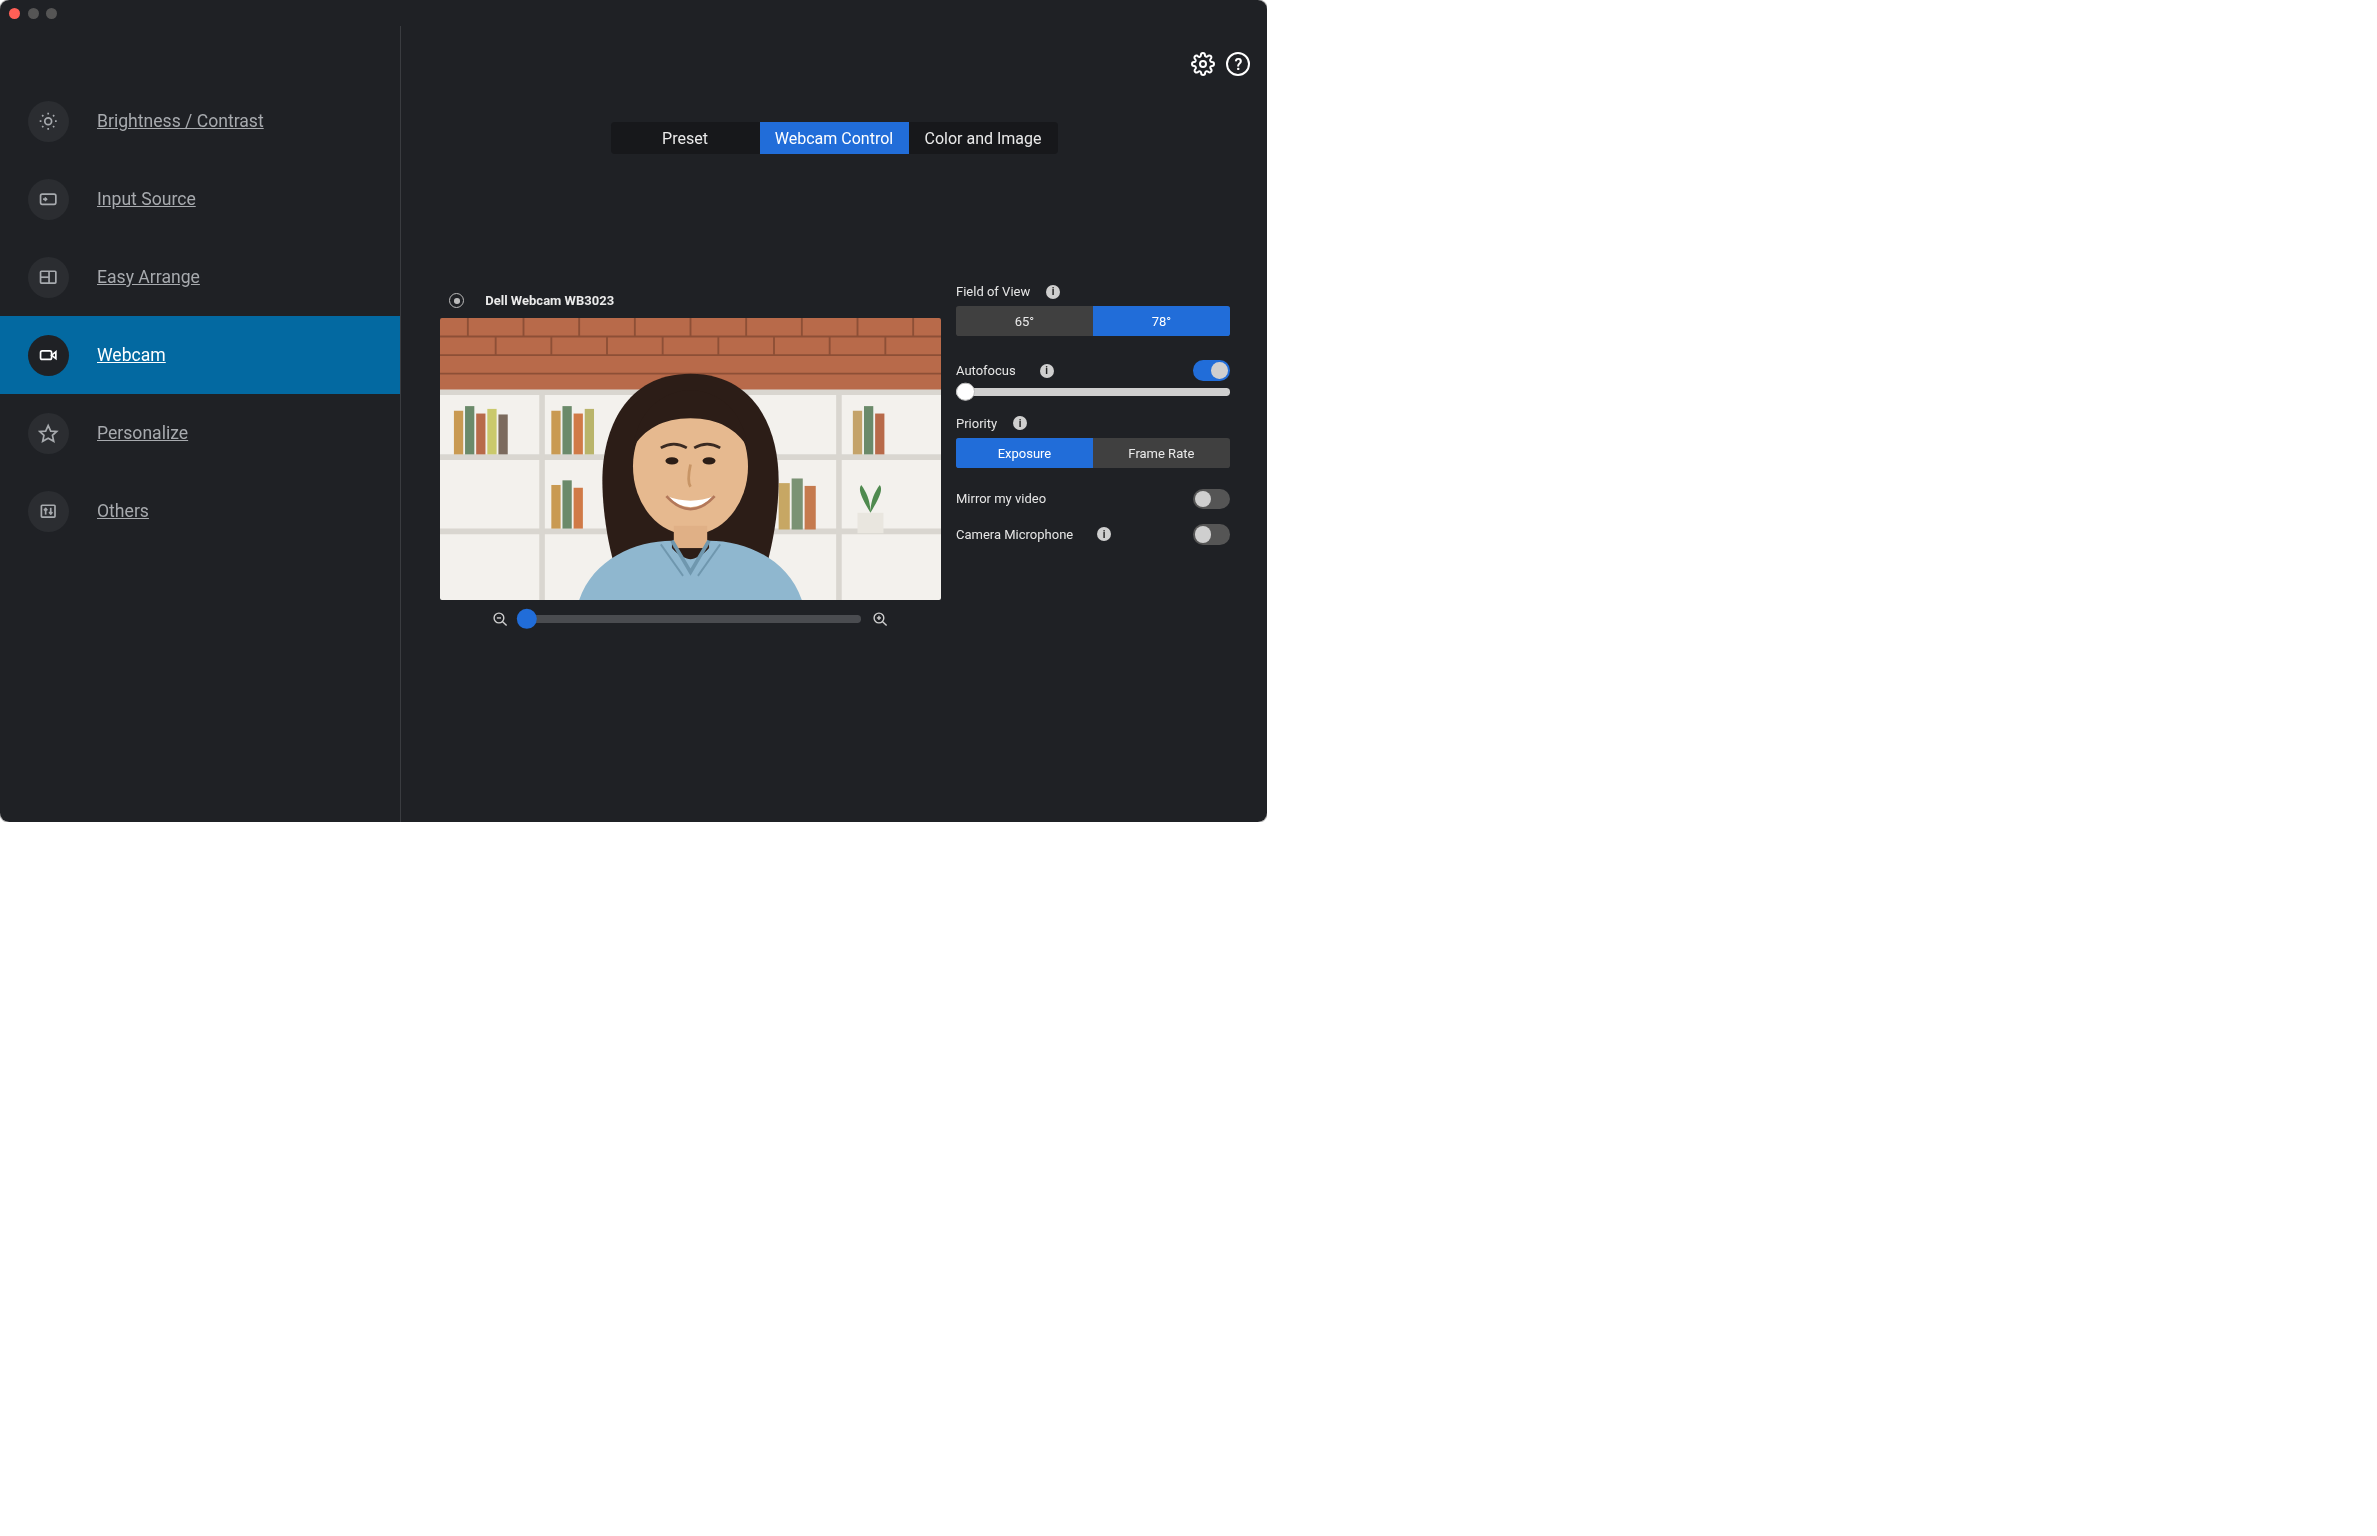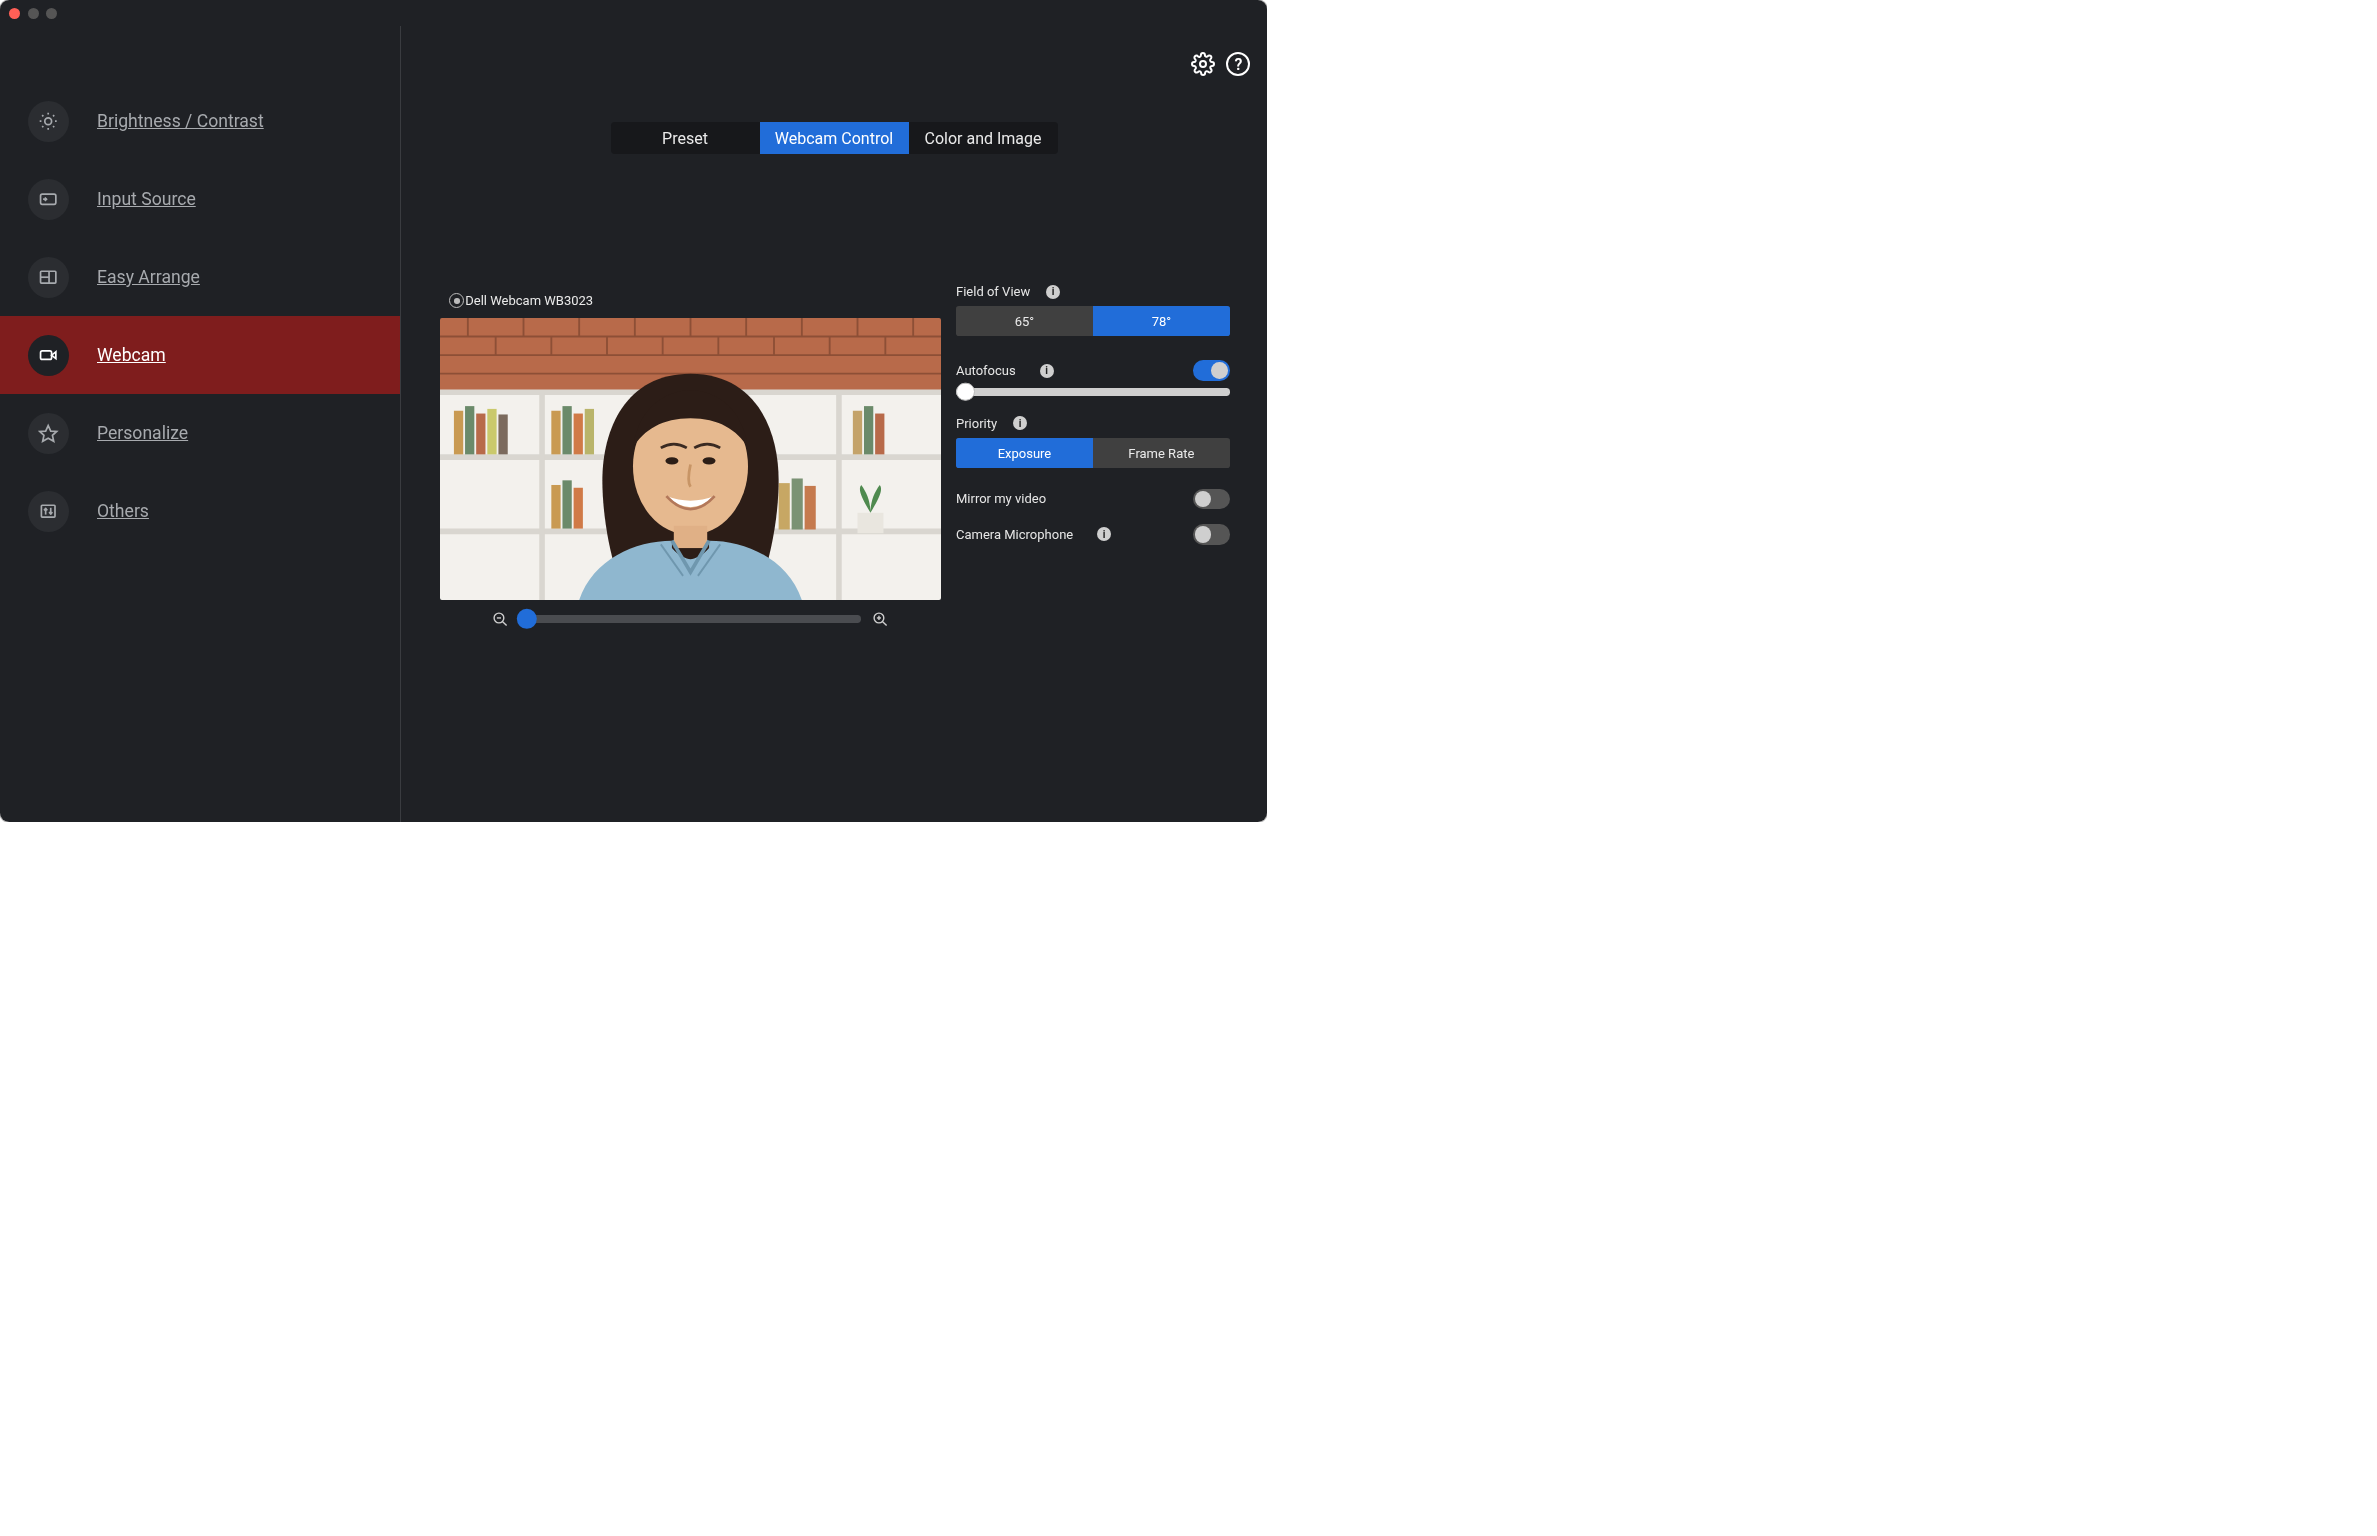--- a/index.html
+++ b/index.html
@@ -8,38 +8,38 @@
   
   .titlebar { height: 26px; display: flex; align-items: center; padding: 0 9.3px; gap: 7.4px; }
   .tb-dot { width: 11px; height: 11px; border-radius: 50%; }
   .dot-red { background: #ff5f56; }
   .dot-gray { background: #555; }
   
   .body { flex: 1; display: flex; min-height: 0; }
   
   .sidebar { width: 401px; border-right: 0.9px solid #3a3c40; padding-top: 56px; }
   .side-item { display: flex; align-items: center; gap: 28px; padding: 0 28px; height: 78px; color: #a7aaae; cursor: pointer; text-decoration: underline; }
-  .side-item.active { background: #7f1d1d; color: #fff; }
+  .side-item.active { background: #0369a1; color: #fff; }
   .side-icon-wrap { width: 41px; height: 41px; border-radius: 50%; background: #2b2d31; display: flex; align-items: center; justify-content: center; color: #a7aaae; flex:0 0 auto;}
   .side-item.active .side-icon-wrap { background: #1f2125; color: #fff; }
   .side-label { font-size: 17.6px; }
   
   .content { flex: 1; position: relative; padding: 9.3px 18.6px; color: #e0e0e0; }
   .top-icons { position: absolute; top: 26px; right: 16.7px; display: flex; gap: 11px; color: #fff; }
   .top-icons svg { width: 24px; height: 24px; }
   .help-icon { border: 2.3px solid #fff; border-radius: 50%; width: 24px; height: 24px; display:flex; align-items:center; justify-content:center; font-size:16px; font-weight:600;}
   
   .tabs { margin: 87px auto 0 auto; width: 447px; height: 32px; background: #17181b; border-radius: 3.7px; display: flex; overflow:hidden;}
   .tab { flex: 1; display: flex; align-items: center; justify-content: center; font-size: 16px; color: #eaeaea; cursor:pointer;}
   .tab.active { background: #216dd9; color: #fff; }
   
   .midrow { display: flex; margin-top: 139px; padding: 0 18.6px 0 20.4px; gap: 15px; }
   
   .previewcol { width: 501px; }
-  .device-row { display:flex; align-items:center; gap:1px; margin-left: 9.3px; margin-bottom: 9.3px;}
+  .device-row { display:flex; align-items:center; gap:21px; margin-left: 9.3px; margin-bottom: 9.3px; font-weight: bold;}
   .device-dot { width:15px; height:15px; border-radius:50%; border:1.9px solid #bbb; display:flex; align-items:center; justify-content:center;}
   .device-dot::after { content:""; width:5.6px; height:5.6px; border-radius:50%; background:#bbb; }
   .device-name { font-size: 13px; color:#eaeaea; }
   .preview { width: 501px; height: 282px; border-radius: 1.9px; overflow: hidden; position:relative; }
   .preview-svg { width:100%; height:100%; display:block; }
   .zoomrow { display:flex; align-items:center; gap:11px; margin: 11px 52px 0 52px;}
   .zoom-icon { width:16.7px; height:16.7px; color:#cfcfcf; flex:0 0 auto;}
   .zoom-track { flex:1; height:7.4px; background:#4a4c50; border-radius:3.7px; position:relative;}
   .zoom-thumb { position:absolute; left:0%; top:50%; transform:translate(-50%,-50%); width:20.4px; height:20.4px; border-radius:50%; background:#216dd9;}
   

